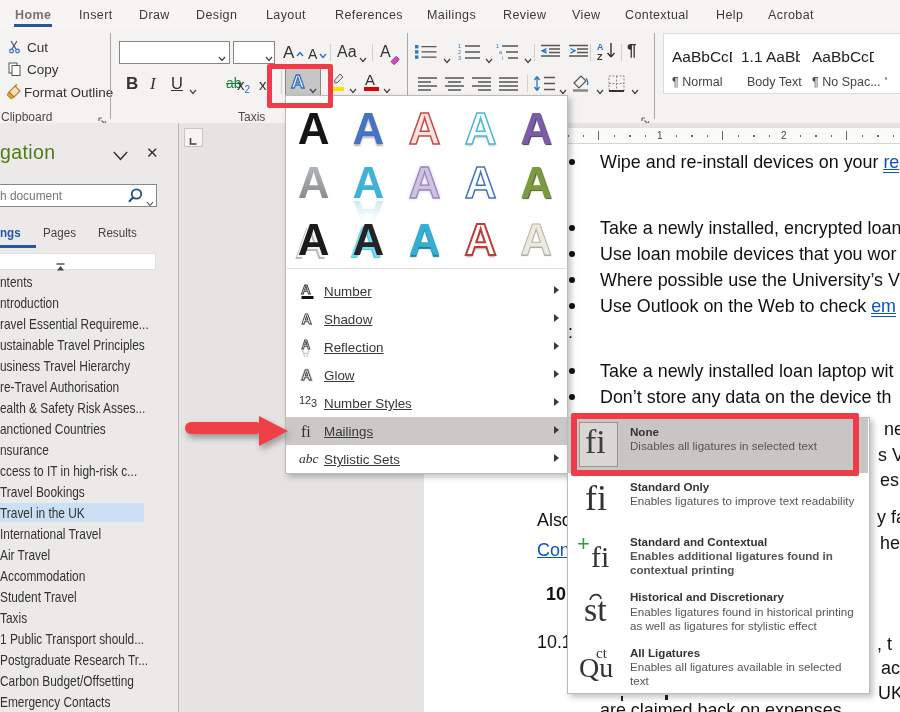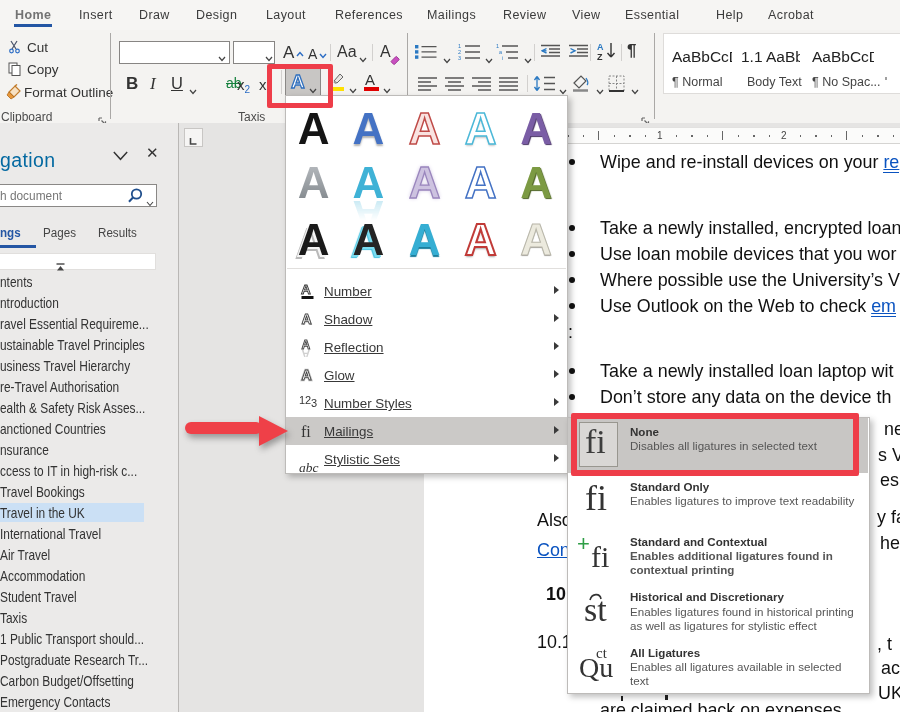--- a/index.html
+++ b/index.html
@@ -37,21 +37,21 @@
 <div class="tab" style="left:15px;color:#737373;font-weight:bold;">Home</div>
 <div class="ab" style="left:14px;top:24px;width:38px;height:3px;background:#2456a4;"></div>
 <div class="tab" style="left:79px;">Insert</div>
 <div class="tab" style="left:139px;">Draw</div>
 <div class="tab" style="left:196px;">Design</div>
 <div class="tab" style="left:266px;">Layout</div>
 <div class="tab" style="left:335px;">References</div>
 <div class="tab" style="left:427px;">Mailings</div>
 <div class="tab" style="left:503px;">Review</div>
 <div class="tab" style="left:572px;">View</div>
-<div class="tab" style="left:625px;">Essential</div>
+<div class="tab" style="left:625px;">Contextual</div>
 <div class="tab" style="left:716px;">Help</div>
 <div class="tab" style="left:768px;">Acrobat</div>
 
 <div id="ribbon" class="ab" style="left:0;top:30px;width:900px;height:93px;background:#f4f3f1;border-bottom:1px solid #d8d6d4;"></div>
 
 <div class="ab" style="left:8px;top:40px;">
   <svg width="14" height="14" viewBox="0 0 14 14">
       <path d="M3 1 L8 9 M9 1 L4 9" stroke="#49546b" stroke-width="1.2" fill="none"></path>
       <circle cx="3.5" cy="11" r="1.8" stroke="#2b6cc4" stroke-width="1.2" fill="none"></circle>
       <circle cx="9.5" cy="11" r="1.8" stroke="#2b6cc4" stroke-width="1.2" fill="none"></circle>
@@ -271,21 +271,21 @@
 <div class="ab" style="left:663px;top:33px;width:237px;height:59px;background:#fff;border:1px solid #dedcda;"></div>
 <div class="ab" style="left:672px;top:48px;width:60px;overflow:hidden;white-space:nowrap;font-size:15.5px;color:#222;">AaBbCcD</div>
 <div class="ab" style="left:672px;top:75px;width:66px;overflow:hidden;white-space:nowrap;font-size:12.5px;color:#444;">¶ Normal</div>
 <div class="ab" style="left:741px;top:48px;width:59px;overflow:hidden;white-space:nowrap;font-size:15.5px;color:#222;">1.1 AaBb</div>
 <div class="ab" style="left:747px;top:75px;width:56px;overflow:hidden;white-space:nowrap;font-size:12.5px;color:#444;">Body Text</div>
 <div class="ab" style="left:812px;top:48px;width:62px;overflow:hidden;white-space:nowrap;font-size:15.5px;color:#222;">AaBbCcD</div>
 <div class="ab" style="left:812px;top:75px;width:68px;overflow:hidden;white-space:nowrap;font-size:12.5px;color:#444;">¶ No Spac...</div>
 <div class="ab" style="left:885px;top:77px;width:2px;height:3px;background:#a0a0a0;"></div>
 
 <div id="nav"></div>
-<div class="ab" style="left:0;top:141px;font-size:19.5px;letter-spacing:0.4px;color:#0369a1;margin-top:8px;">gation</div>
+<div class="ab" style="left:0;top:141px;font-size:19.5px;letter-spacing:0.4px;color:#4d7c0f;">gation</div>
 <div class="ab" style="left:112px;top:147px;"><svg width="17" height="10" viewBox="0 0 14 9">
       <path d="M1 1 L7 7.5 L13 1" stroke="#333" stroke-width="1.3" fill="none"></path>
     </svg></div>
 <div class="ab" style="left:146px;top:144px;font-size:15px;color:#333;">✕</div>
 <div class="ab" style="left:0;top:184px;width:157px;height:23px;background:#fff;border:1px solid #8a8886;border-left:none;box-sizing:border-box;"></div>
 <div class="ab" style="left:0px;top:188px;font-size:13.5px;color:#777;transform:scaleX(0.88);transform-origin:0 50%;">h document</div>
 <div class="ab" style="left:126px;top:188px;">
   <svg width="17" height="16" viewBox="0 0 17 16">
       <circle cx="10.5" cy="6" r="4.7" stroke="#1f4e8c" stroke-width="1.8" fill="none"></circle>
       <path d="M7 9.5 L3 13.8" stroke="#1f4e8c" stroke-width="2"></path>
@@ -463,21 +463,21 @@
       <span class="arr"></span>
     </div>
     <div class="mi" style="top:417px;left:286px;width:281px;background:#cbc9c7;">
       <span style="position:absolute;left:13px;top:5px;"><svg width="17" height="18" viewBox="0 0 17 18">
           <text x="2" y="14.5" font-size="16" font-family="Liberation Serif" fill="#333">fi</text>
         </svg></span>
       <span class="txt">Mailings</span>
       <span class="arr"></span>
     </div>
     <div class="mi" style="top:445px;left:286px;width:281px;">
-      <span style="position:absolute;left:13px;top:14px;"><svg width="23" height="17" viewBox="0 0 23 17">
+      <span style="position:absolute;left:13px;top:5px;"><svg width="23" height="17" viewBox="0 0 23 17">
           <text x="0" y="13" font-size="13.5" font-style="italic" font-family="Liberation Serif" fill="#333">abc</text>
         </svg></span>
       <span class="txt">Stylistic Sets</span>
       <span class="arr"></span>
     </div>
   </div>
 
 <div id="ligsub"></div>
 <div id="ligitems">
     <div class="ab" style="left:568px;top:418px;width:300px;height:55px;background:#c8c6c4;"></div>

